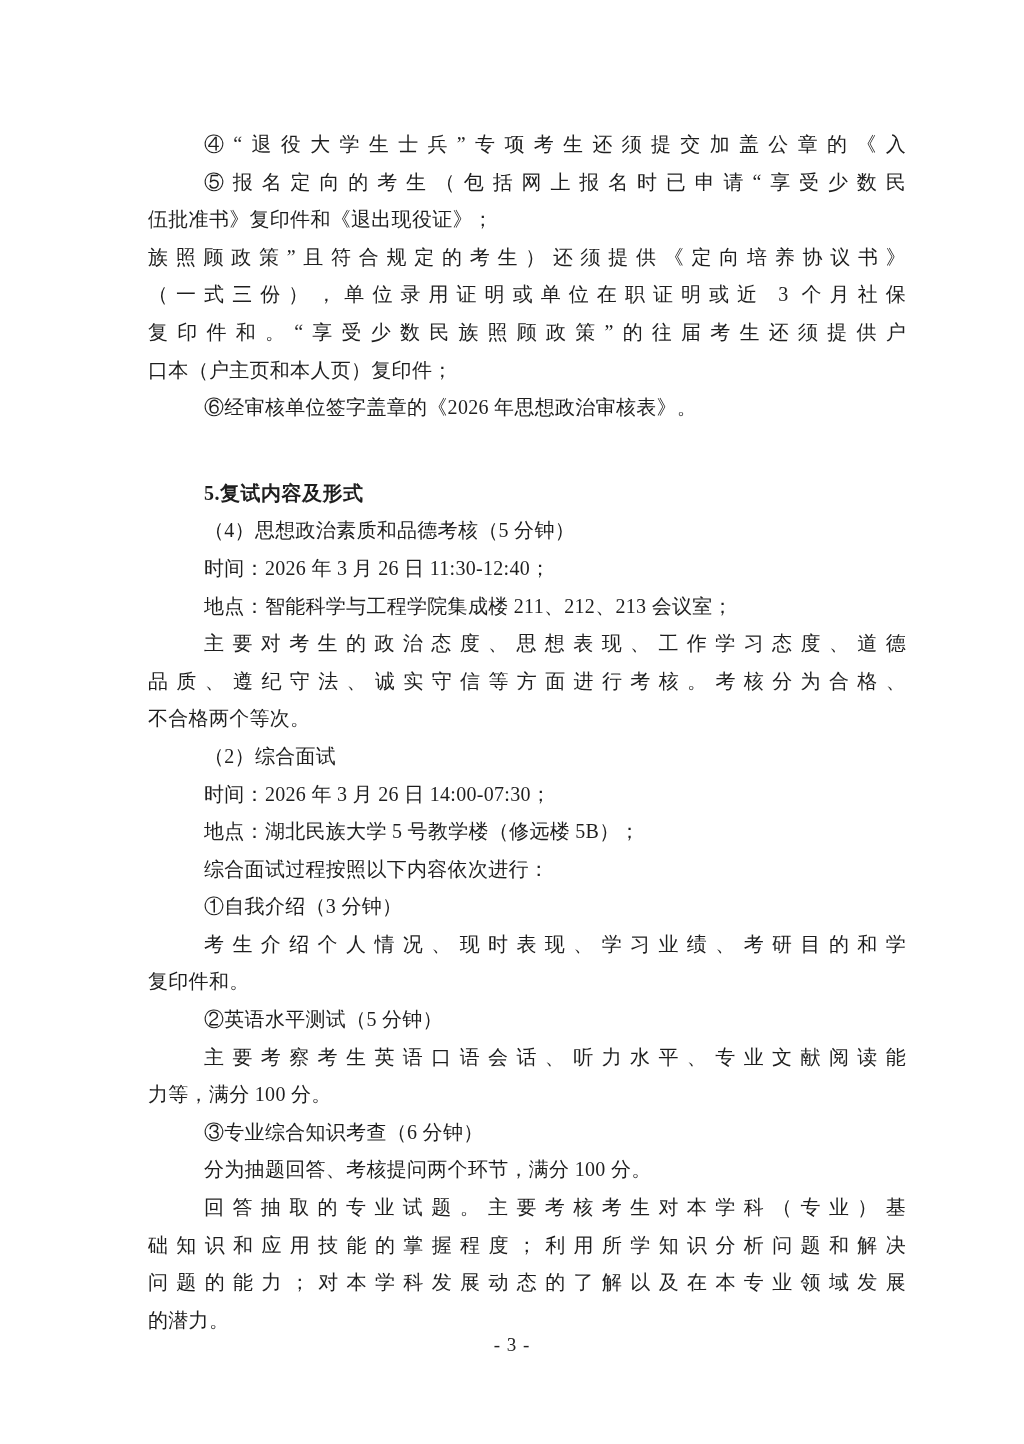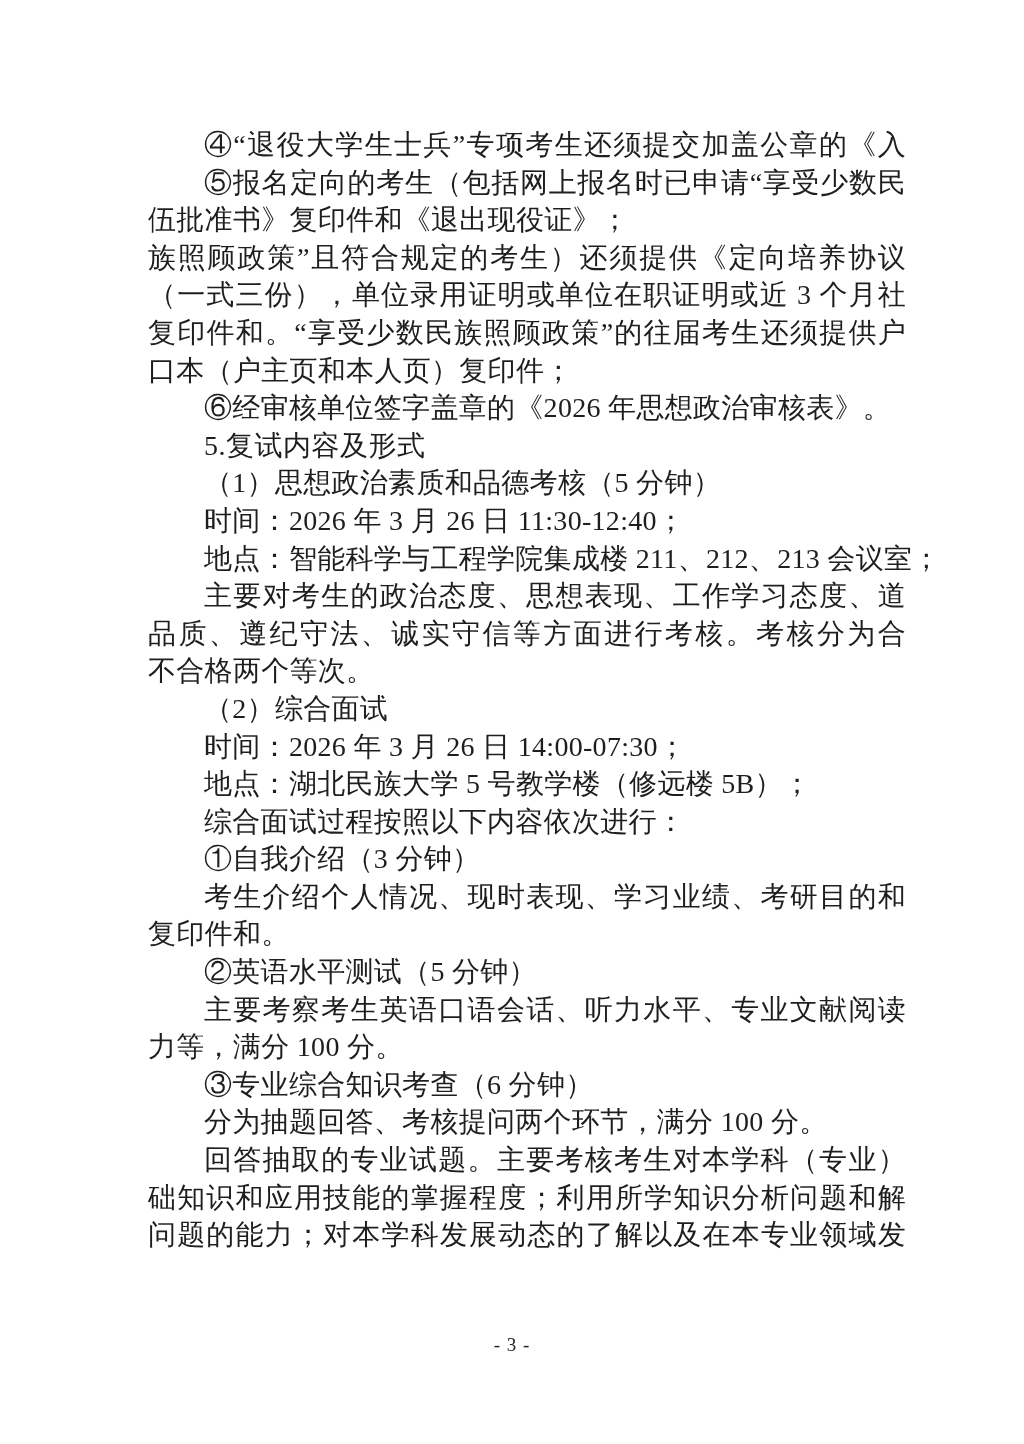--- a/index.html
+++ b/index.html
@@ -16,39 +16,40 @@
     font-family: "Liberation Serif", "DejaVu Serif", serif;
     color: #1e1e1e;
   }
   .text-block {
     position: absolute;
     left: 148px;
     top: 126px;
     width: 758px;
   }
   .line {
-    font-size: 28px;
+    font-size: 20px;
     line-height: 37.6px;
     height: 37.6px;
     text-align: left;
     white-space: nowrap;
     letter-spacing: 0.3px;
   }
   .line.justify {
     white-space: normal;
     text-align: justify;
     text-align-last: justify;
     overflow: hidden;
   }
   .line.indent {
     padding-left: 56px;
   }
   .line.bold {
-    font-weight: normal;
+    font-weight: bold;
     letter-spacing: 0.5px;
+    margin-top: 48px;
   }
   .footer {
     position: absolute;
     left: 0;
     top: 1334px;
     width: 100%;
     text-align: center;
     font-size: 19px;
     letter-spacing: 1px;
     color: #222222;
@@ -61,36 +62,37 @@
   <div class="text-block">
       <div class="line indent justify">④“退役大学生士兵”专项考生还须提交加盖公章的《入</div>
       <div class="line indent justify">⑤报名定向的考生（包括网上报名时已申请“享受少数民</div>
       <div class="line">伍批准书》复印件和《退出现役证》；</div>
       <div class="line justify">族照顾政策”且符合规定的考生）还须提供《定向培养协议书》</div>
       <div class="line justify">（一式三份），单位录用证明或单位在职证明或近 3 个月社保</div>
       <div class="line justify">复印件和。“享受少数民族照顾政策”的往届考生还须提供户</div>
       <div class="line">口本（户主页和本人页）复印件；</div>
       <div class="line indent">⑥经审核单位签字盖章的《2026 年思想政治审核表》。</div>
       <div class="line indent bold">5.复试内容及形式</div>
-      <div class="line indent">（1）思想政治素质和品德考核（5 分钟）</div>
+      <div class="line indent">（4）思想政治素质和品德考核（5 分钟）</div>
       <div class="line indent">时间：2026 年 3 月 26 日 11:30-12:40；</div>
       <div class="line indent">地点：智能科学与工程学院集成楼 211、212、213 会议室；</div>
       <div class="line indent justify">主要对考生的政治态度、思想表现、工作学习态度、道德</div>
       <div class="line justify">品质、遵纪守法、诚实守信等方面进行考核。考核分为合格、</div>
       <div class="line">不合格两个等次。</div>
       <div class="line indent">（2）综合面试</div>
       <div class="line indent">时间：2026 年 3 月 26 日 14:00-07:30；</div>
       <div class="line indent">地点：湖北民族大学 5 号教学楼（修远楼 5B）；</div>
       <div class="line indent">综合面试过程按照以下内容依次进行：</div>
       <div class="line indent">①自我介绍（3 分钟）</div>
       <div class="line indent justify">考生介绍个人情况、现时表现、学习业绩、考研目的和学</div>
       <div class="line">复印件和。</div>
       <div class="line indent">②英语水平测试（5 分钟）</div>
       <div class="line indent justify">主要考察考生英语口语会话、听力水平、专业文献阅读能</div>
       <div class="line">力等，满分 100 分。</div>
       <div class="line indent">③专业综合知识考查（6 分钟）</div>
       <div class="line indent">分为抽题回答、考核提问两个环节，满分 100 分。</div>
       <div class="line indent justify">回答抽取的专业试题。主要考核考生对本学科（专业）基</div>
       <div class="line justify">础知识和应用技能的掌握程度；利用所学知识分析问题和解决</div>
       <div class="line justify">问题的能力；对本学科发展动态的了解以及在本专业领域发展</div>
+      <div class="line">的潜力。</div>
     </div>
   <div class="footer">- 3 -</div>
 </div>
 
 </body></html>

